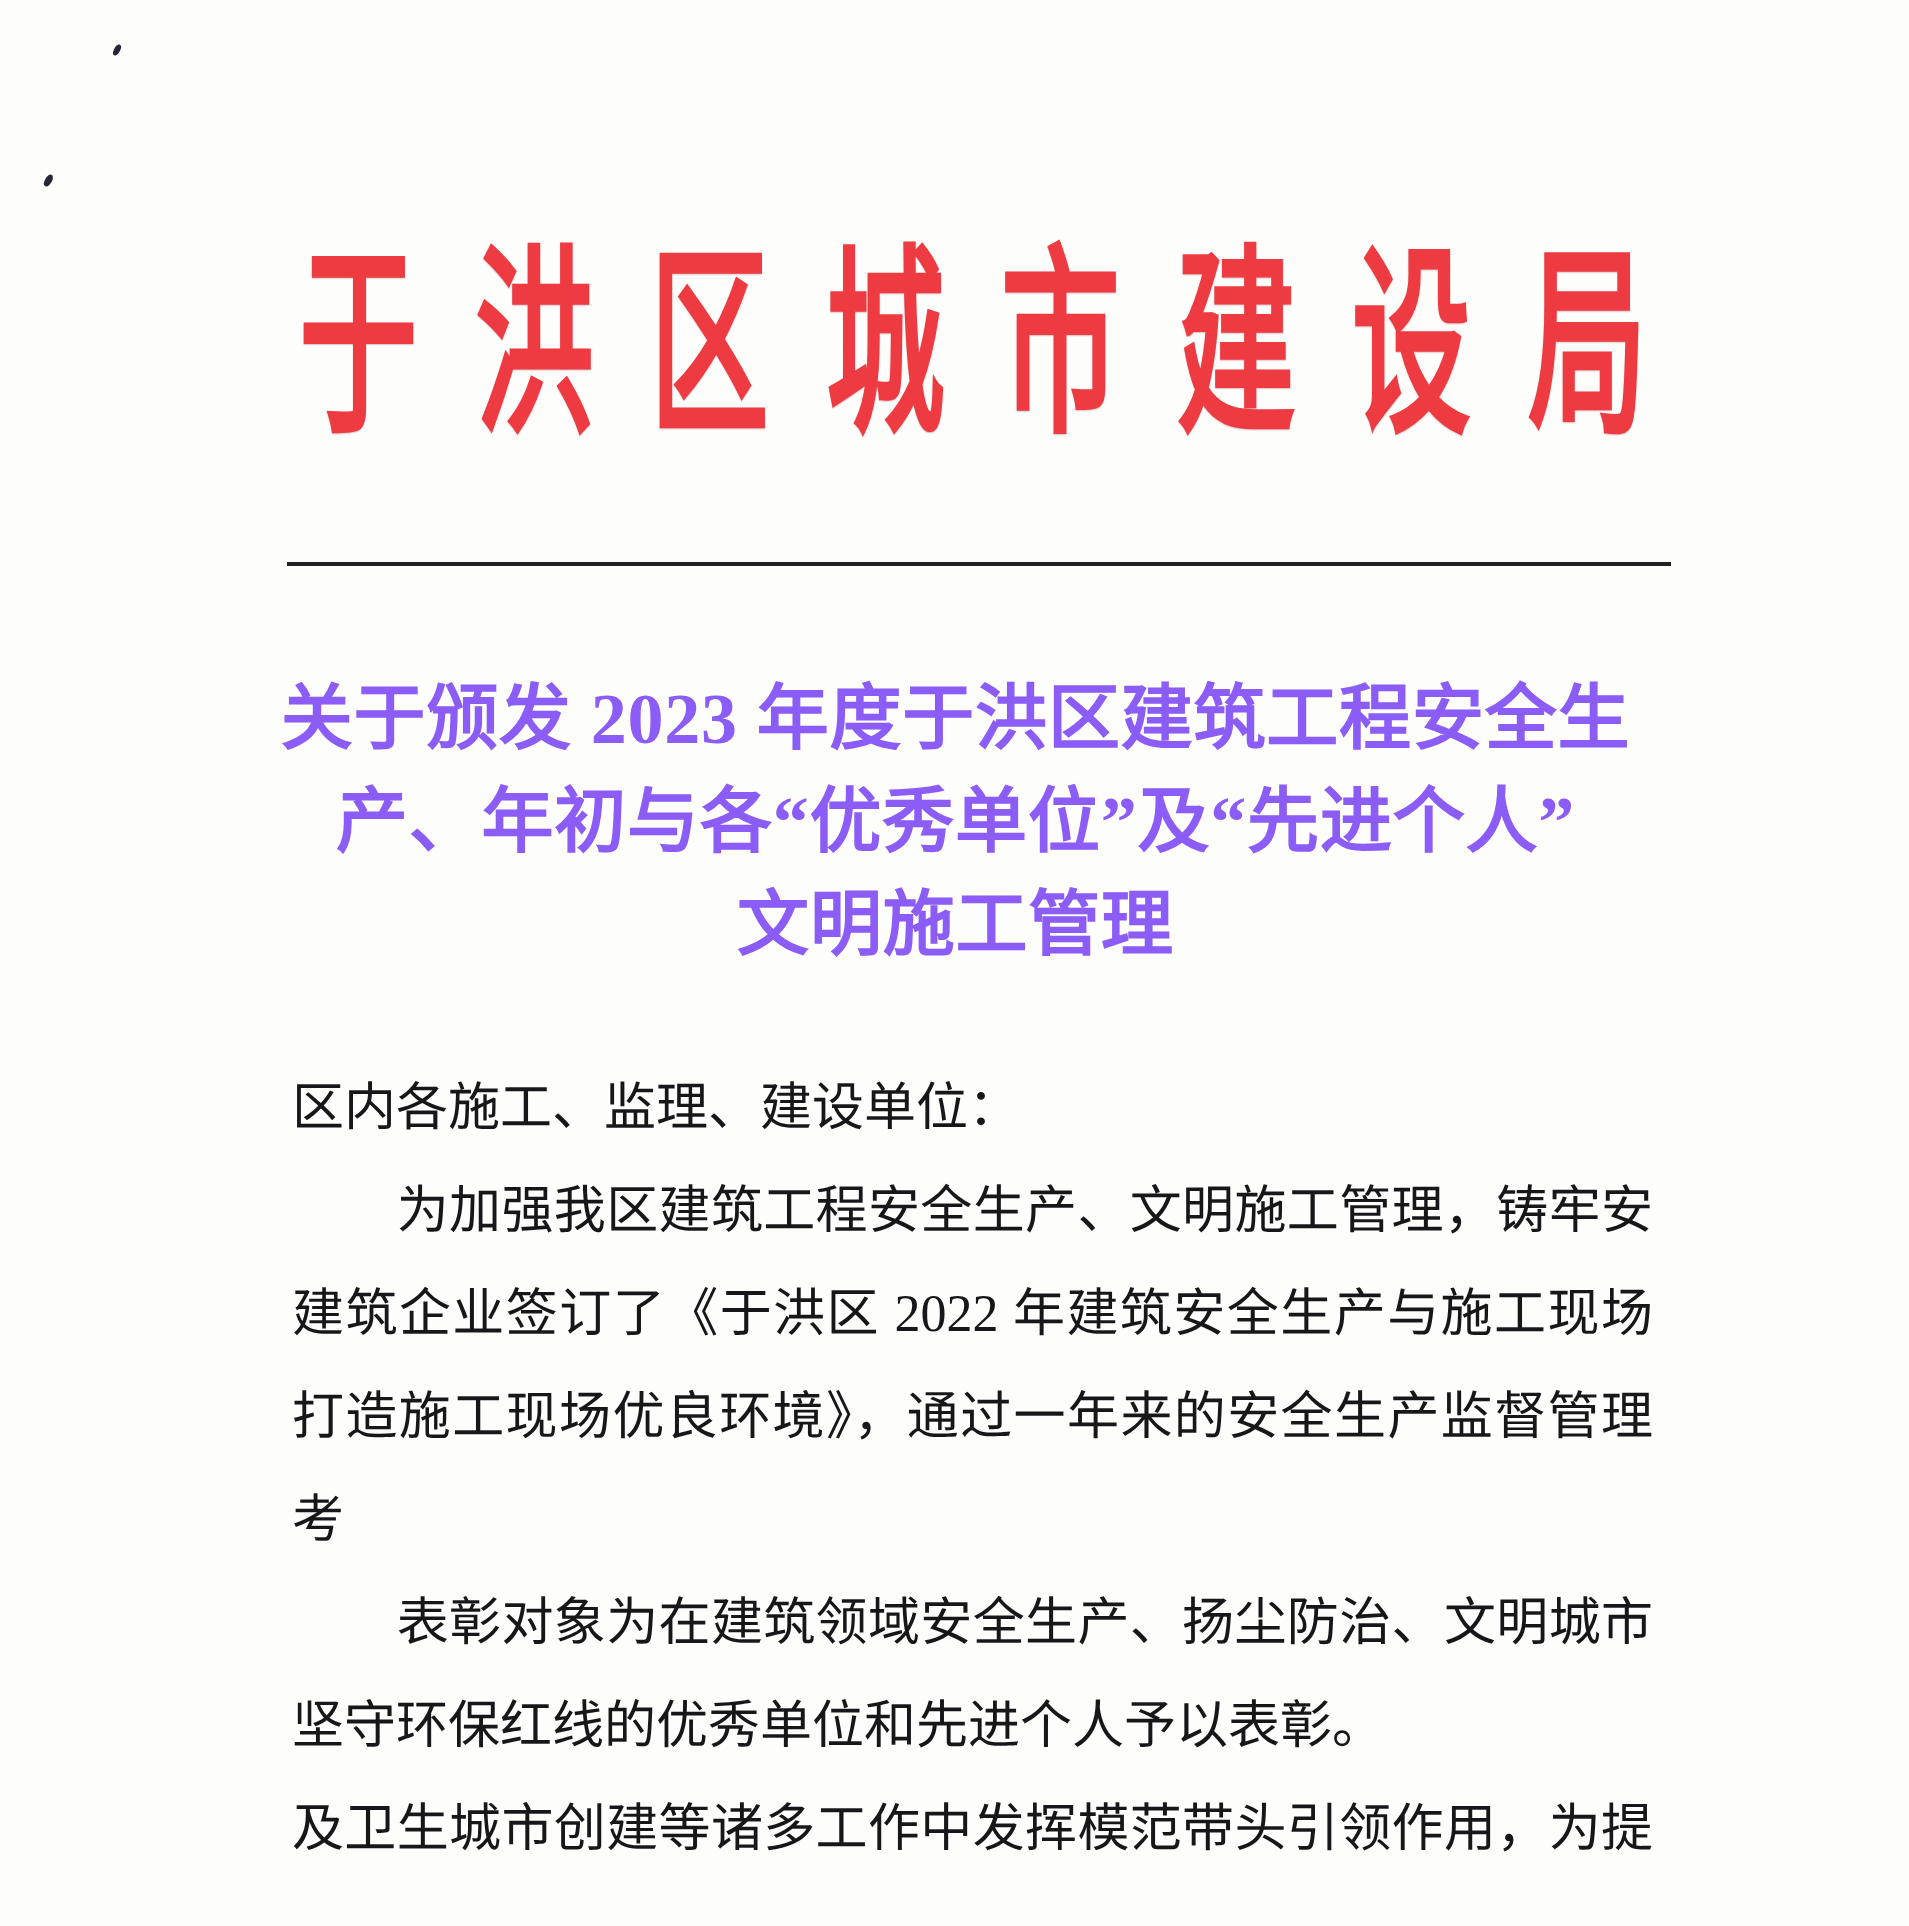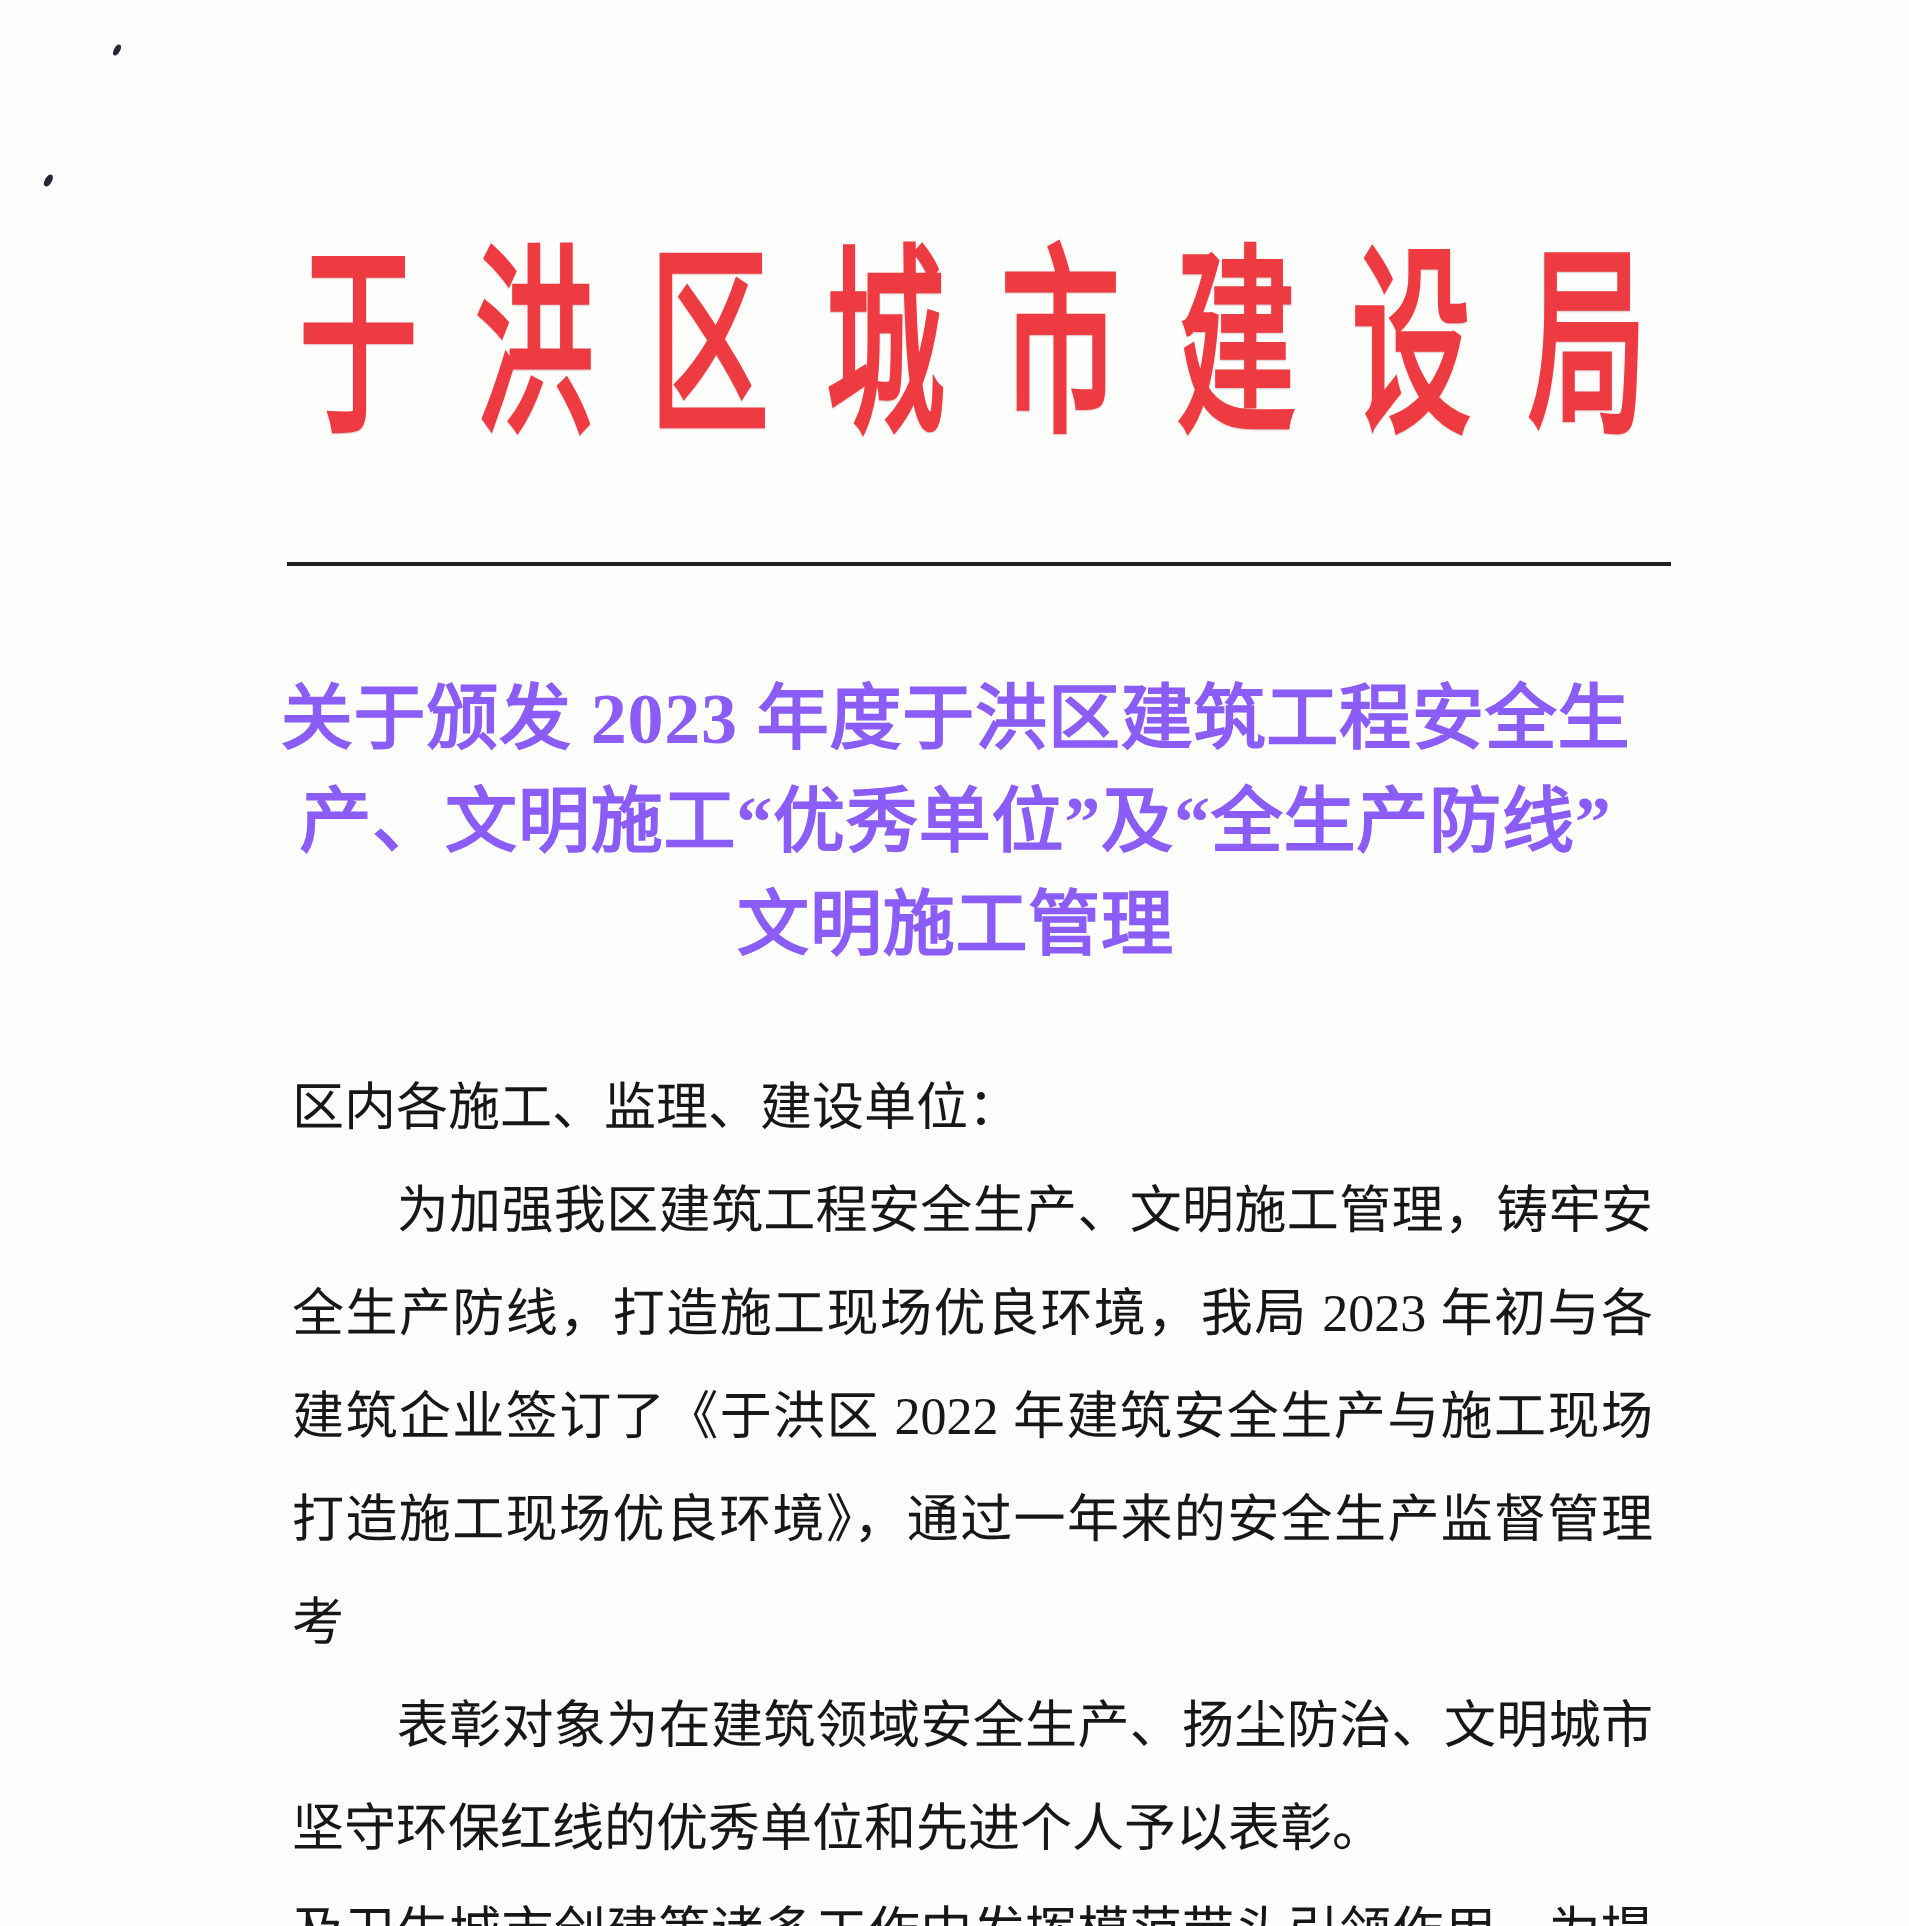--- a/index.html
+++ b/index.html
@@ -109,28 +109,27 @@
     <span class="lh-char">市</span>
     <span class="lh-char">建</span>
     <span class="lh-char">设</span>
     <span class="lh-char">局</span>
   </div>
 
   <div class="divider"></div>
 
   <div class="doc-title">
     <div>关于颁发 2023 年度于洪区建筑工程安全生</div>
-    <div>产、文明施工“优秀单位”及“全生产防线”</div>
+    <div>产、年初与各“优秀单位”及“先进个人”</div>
     <div>文明施工管理</div>
   </div>
 
   <div class="body-block">
     <div class="line" data-fill="no">区内各施工、监理、建设单位：</div>
     <div class="line" data-fill="yes">　　为加强我区建筑工程安全生产、文明施工管理，铸牢安</div>
-    <div class="line" data-fill="yes">全生产防线，打造施工现场优良环境，我局 2023 年初与各</div>
     <div class="line" data-fill="yes">建筑企业签订了《于洪区 2022 年建筑安全生产与施工现场</div>
     <div class="line" data-fill="yes">打造施工现场优良环境》，通过一年来的安全生产监督管理考</div>
     <div class="line" data-fill="yes">　　表彰对象为在建筑领域安全生产、扬尘防治、文明城市</div>
     <div class="line" data-fill="no">坚守环保红线的优秀单位和先进个人予以表彰。</div>
     <div class="line" data-fill="yes">及卫生城市创建等诸多工作中发挥模范带头引领作用，为提</div>
 
   </div>
 
 </div>
 

